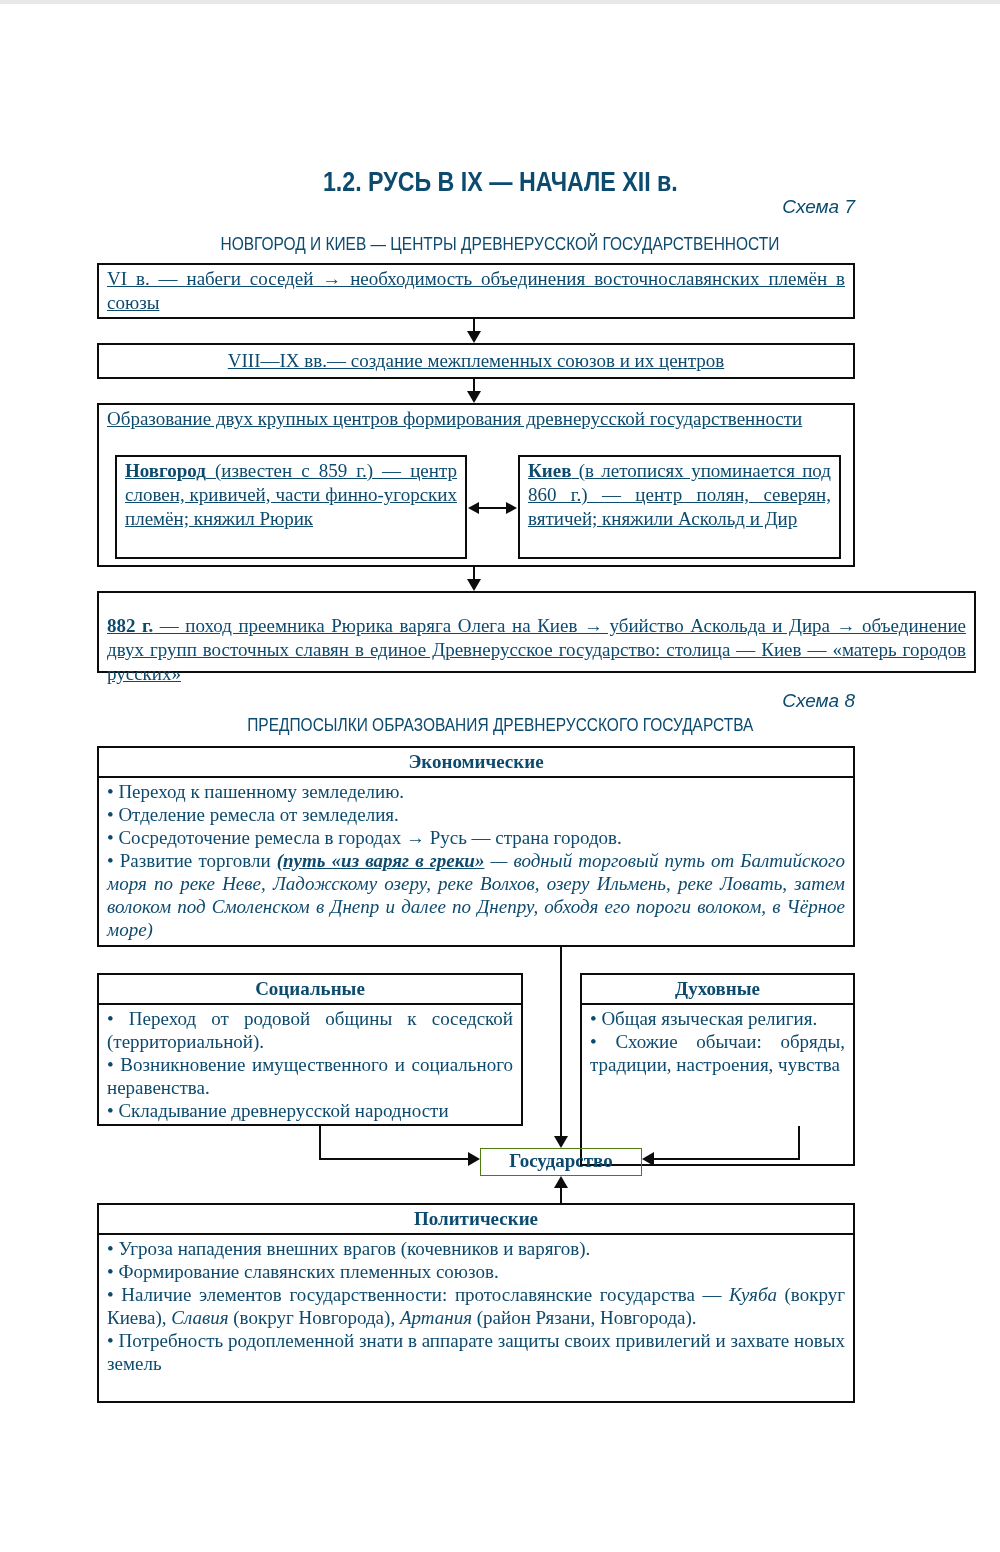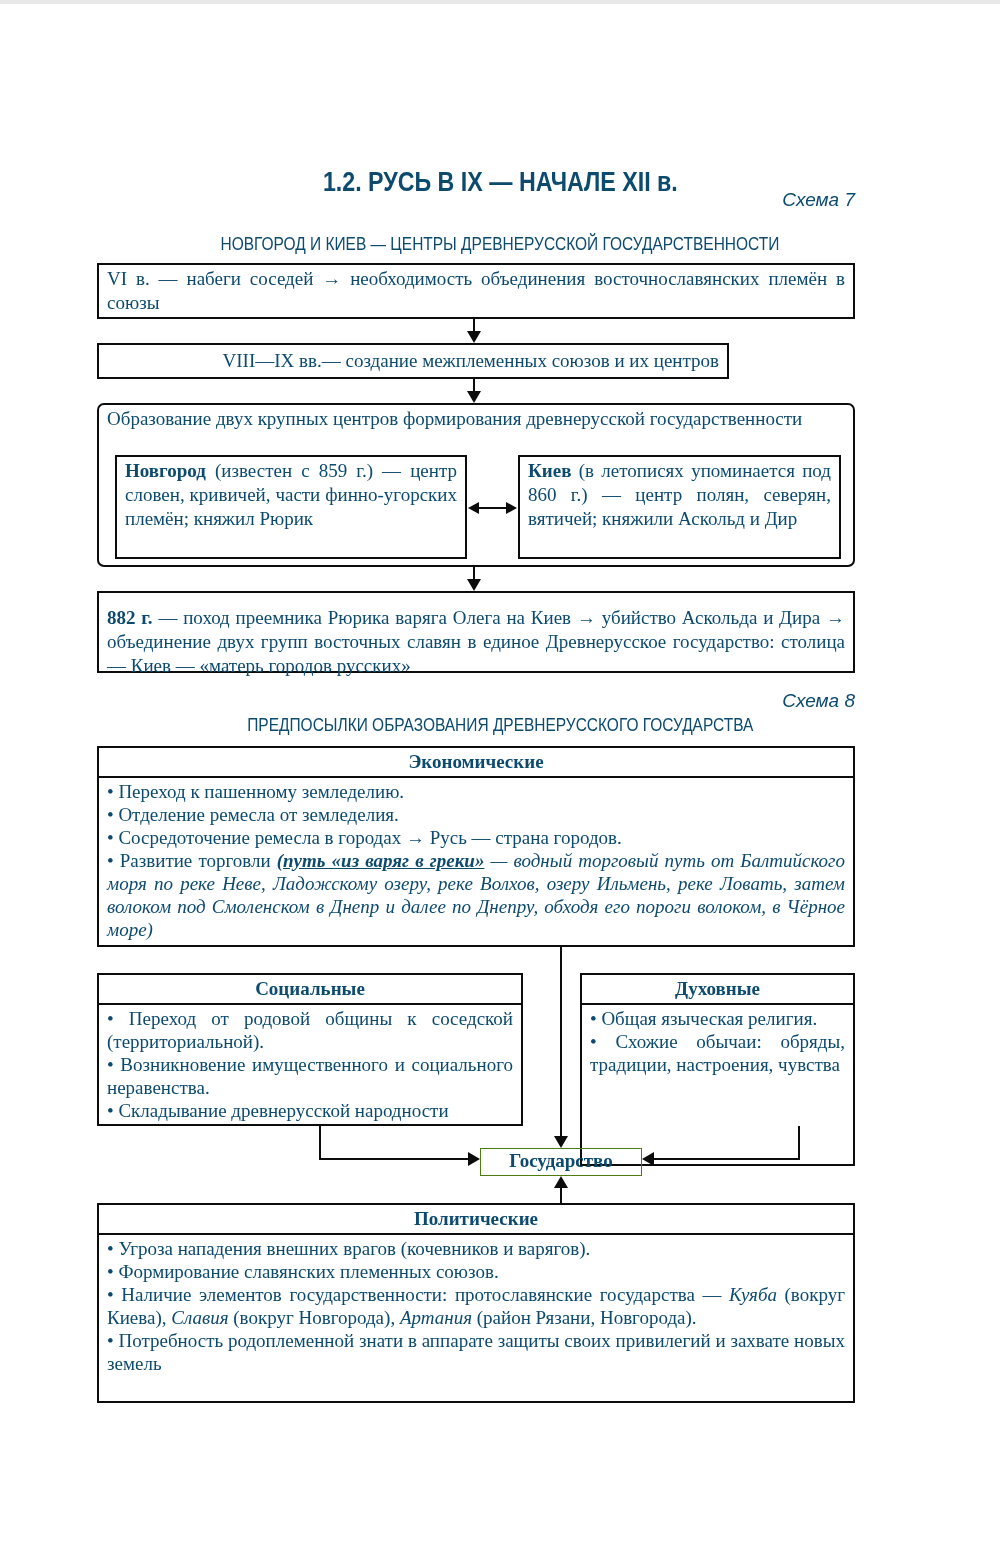--- a/index.html
+++ b/index.html
@@ -22,21 +22,21 @@
   .schema-heading {
     position:absolute; left:0; right:0; text-align:center;
     font-family:"Liberation Sans","DejaVu Sans",sans-serif;
     font-size:18px; line-height:22px;
   }
   .box {
     position:absolute; box-sizing:border-box; background:#fff;
     border:2px solid #0c0c0c; font-size:19px; line-height:24px;
     padding:2px 8px; text-align:justify;
   }
-  .box p { margin:0; }
+  .box p { margin:0;text-decoration:underline; }
   .panel {
     position:absolute; box-sizing:border-box; background:#fff;
     border:2px solid #0c0c0c;
   }
   .panel-title {
     text-align:center; font-weight:bold; font-size:19px; line-height:24px;
     padding:2px 4px; border-bottom:2px solid #0c0c0c; margin:0;
   }
   .panel-body { padding:2px 8px; font-size:19px; line-height:23px; text-align:justify; }
   .panel-body p { margin:0; }
@@ -59,59 +59,59 @@
   .bi { font-weight:bold; font-style:italic;text-decoration:underline; }
   b, .panel-title, .state-box { font-weight:bold; }
 </style>
 </head>
 <body>
 
 <div class="page">
 
   <h1 class="main-title"><span class="squeeze">1.2. РУСЬ В IX — НАЧАЛЕ XII в.</span></h1>
 
-  <div class="schema-label" style="top:185px;font-style:italic;">Схема 7</div>
+  <div class="schema-label" style="top:192px;font-style:italic;">Схема 7</div>
   <div class="schema-heading" style="top:229px;"><span class="squeeze">НОВГОРОД И КИЕВ — ЦЕНТРЫ ДРЕВНЕРУССКОЙ ГОСУДАРСТВЕННОСТИ</span></div>
 
   <div class="box" style="left:97px; top:259px; width:758px; height:56px;">
     <p><span>VI в. — набеги соседей → необходимость объединения восточнославян­ских племён в союзы</span></p>
   </div>
 
   <div class="vline" style="left:473px; top:315px; height:14px;"></div>
   <div class="ah down" style="left:467px; top:327px;"></div>
 
-  <div class="box" style="left:97px; top:339px; width:632px; height:36px; padding-top:4px; text-align:right;">
+  <div class="box" style="left:97px; top:339px; width:758px; height:36px; padding-top:4px; text-align:center;">
     <p><span>VIII—IX вв.— создание межплеменных союзов и их центров</span></p>
   </div>
 
   <div class="vline" style="left:473px; top:375px; height:14px;"></div>
   <div class="ah down" style="left:467px; top:387px;"></div>
 
-  <div class="box" style="left:97px; top:399px; width:758px; height:164px;border-radius:7px;">
+  <div class="box" style="left:97px; top:399px; width:758px; height:164px;">
     <p><span>Образование двух крупных центров формирования древнерусской госу­дарственности</span></p>
 
     <div class="inner-box" style="left:16px; top:50px; width:352px; height:104px;">
       <p><b>Новгород</b><span> (известен с 859 г.) — центр словен, кривичей, части финно-угорских племён; княжил Рюрик</span></p>
     </div>
 
     <svg class="lr-arrow" width="51" height="16" viewBox="0 0 51 16">
       <path d="M7 8 H44" stroke="#0c0c0c" stroke-width="2"></path>
       <path d="M12 2 L1 8 L12 14 Z" fill="#0c0c0c"></path>
       <path d="M39 2 L50 8 L39 14 Z" fill="#0c0c0c"></path>
     </svg>
 
     <div class="inner-box" style="left:419px; top:50px; width:323px; height:104px;">
       <p><b>Киев</b><span> (в летописях упомина­ется под 860 г.) — центр по­лян, северян, вятичей; княжили Аскольд и Дир</span></p>
     </div>
   </div>
 
   <div class="vline" style="left:473px; top:563px; height:14px;"></div>
   <div class="ah down" style="left:467px; top:575px;"></div>
 
-  <div class="box" style="left:97px; top:587px; width:758px; height:82px; padding-top:13px;">
+  <div class="box" style="left:97px; top:587px; width:879px; height:82px; padding-top:21px;">
     <p><b>882 г.</b><span> — поход преемника Рюрика варяга Олега на Киев → убийство Ас­кольда и Дира → объединение двух групп восточных славян в единое Древнерусское государство: столица — Киев — «матерь городов русских»</span></p>
   </div>
 
   <div class="schema-label" style="top:686px;">Схема 8</div>
   <div class="schema-heading" style="top:710px;"><span class="squeeze">ПРЕДПОСЫЛКИ ОБРАЗОВАНИЯ ДРЕВНЕРУССКОГО ГОСУДАРСТВА</span></div>
 
   <div class="panel" style="left:97px; top:742px; width:758px; height:201px;">
     <p class="panel-title">Экономические</p>
     <div class="panel-body">
       <p><span>• Переход к пашенному земледелию.</span></p>

